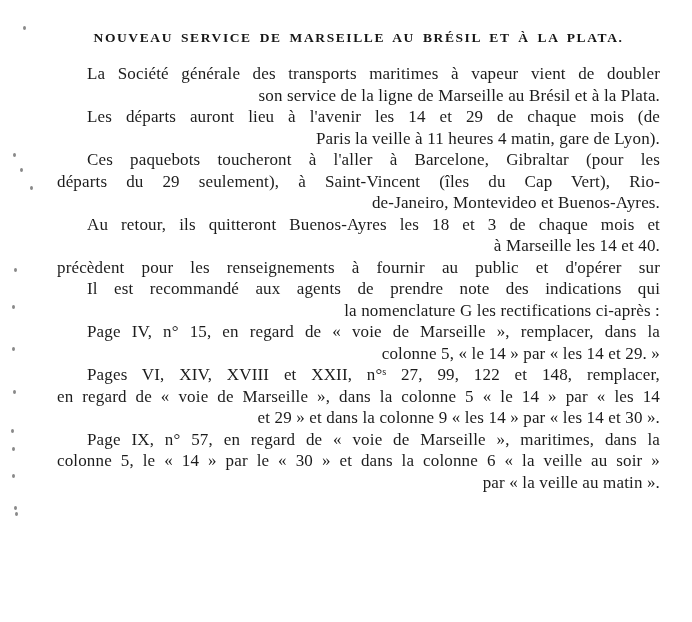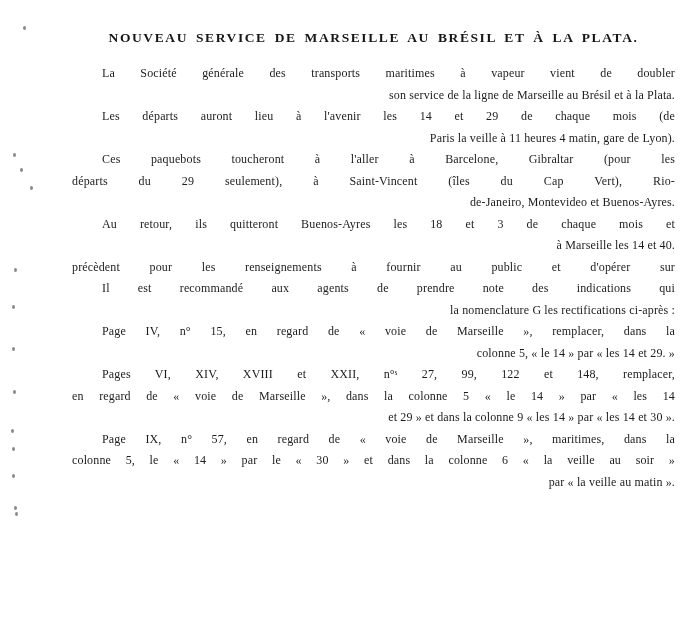--- a/index.html
+++ b/index.html
@@ -11,41 +11,41 @@
     position: relative;
     width: 692px;
     height: 622px;
     background: #ffffff;
     overflow: hidden;
     font-family: "Liberation Serif", serif;
     color: #1c1c1c;
   }
   .doc {
     position: absolute;
-    left: 72px;
+    left: 57px;
     top: 30px;
     width: 603px;
   }
   .title {
     margin: 0 0 17px 0;
     font-size: 13.5px;
     font-weight: 700;
     letter-spacing: 1.6px;
     word-spacing: 3px;
     text-align: center;
     white-space: nowrap;
     color: #161616;
   }
   .para {
     margin: 0;
   }
   .para + .para {
   }
   .line {
-    font-size: 12px;
+    font-size: 17px;
     line-height: 21.5px;
     letter-spacing: 0.15px;
     color: #1c1c1c;
   }
   .line.just {
     text-align: justify;
     text-align-last: justify;
   }
   .line.last {
     text-align: right;

